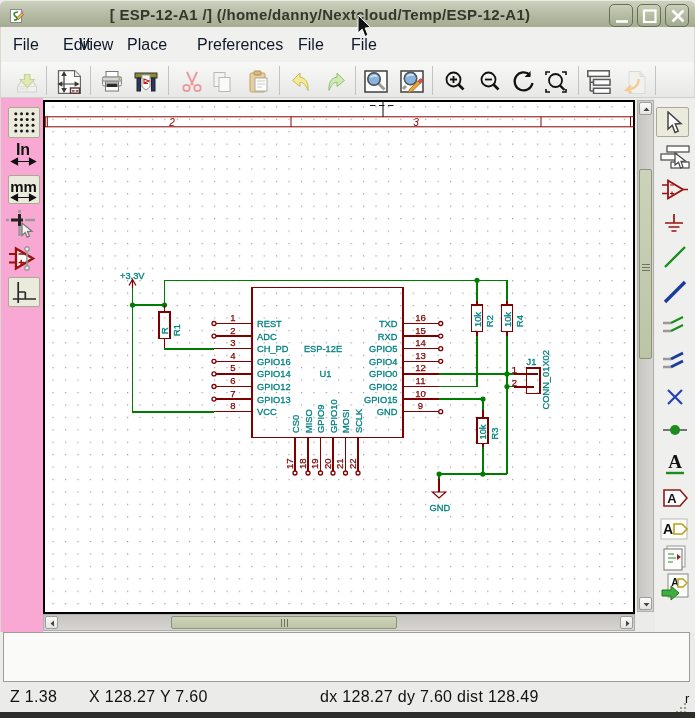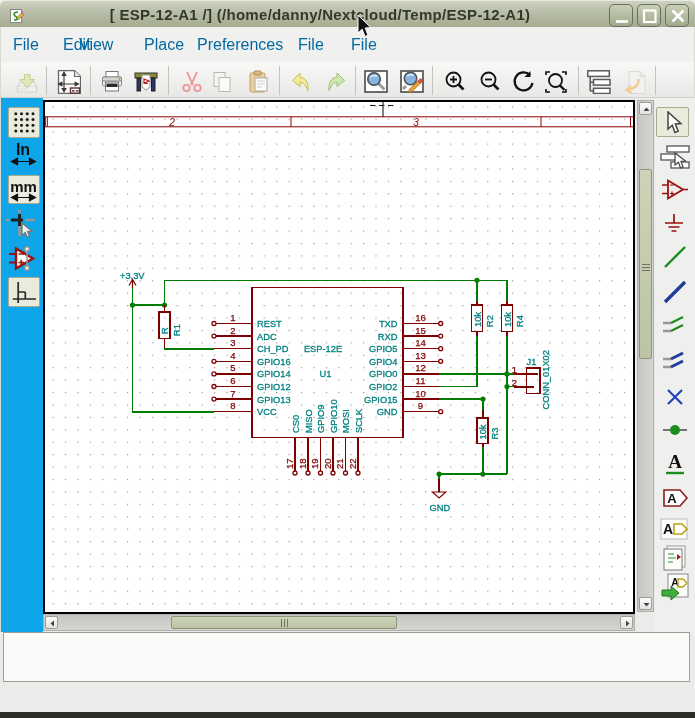--- a/index.html
+++ b/index.html
@@ -13,30 +13,30 @@
 #titlebar .tbdark { position:absolute; left:0; top:26px; width:695px; height:1px; background:#8a9079;}
 #ticon { position:absolute; left:10px; top:8px; width:14px; height:15px; }
 #ttext { position:absolute; left:0; top:5px; width:640px; text-align:center; letter-spacing:0.3px;
   font-size:15px; font-weight:bold; color:#34382b; }
 .wbtn { position:absolute; top:3px; width:24px; height:23px; border:1px solid #687057;
   border-radius:5px; background:linear-gradient(#c9cfb8, #a2aa8d); }
 #b-min { left:609px; } #b-max { left:637px; } #b-cls { left:665px; }
 
 #menubar { position:absolute; left:0; top:27px; width:695px; height:35px;
   background:#f0f0ee; border-left:1px solid #d8d8d4; border-right:1px solid #d8d8d4; }
-#menubar span { position:absolute; top:9px; font-size:16px; color:#0369a1; }
+#menubar span { position:absolute; top:9px; font-size:16px; color:#0f172a; }
 
 #toolbar { position:absolute; left:0; top:62px; width:695px; height:36px;
   background:linear-gradient(#f8f8f7, #e8e8e6);
   border-left:1px solid #d8d8d4; border-right:1px solid #d8d8d4;
   border-bottom:1px solid #cfcfcc; }
 .tsep { position:absolute; top:4px; width:1px; height:29px; background:#c3c3c0; }
 .ticon { position:absolute; top:8px; width:24px; height:24px; }
 
-#lefttb { position:absolute; left:0; top:98px; width:43px; height:534px; background:#0ea5e9;
+#lefttb { position:absolute; left:0; top:98px; width:43px; height:534px; background:#f9a8d4;
   border-left:1px solid #d8d8d4; }
 #righttb { position:absolute; left:655px; top:98px; width:40px; height:534px; background:#efefed; }
 .press { position:absolute; background:#eaebdc; border:1px solid #a8ab90; border-radius:2px; }
 
 #canvas { position:absolute; left:43px; top:100px; width:592px; height:514px; }
 
 #vscroll { position:absolute; left:637px; top:100px; width:17px; height:512px;
   background:linear-gradient(90deg,#c6c5c1,#d6d5d1); border:1px solid #b0afac; }
 #hscroll { position:absolute; left:43px; top:614px; width:592px; height:17px;
   background:linear-gradient(#c6c5c1,#d6d5d1); border:1px solid #b0afac; }
@@ -69,21 +69,21 @@
           <rect x="6" y="5.5" width="11.5" height="11.5" fill="none" stroke="#fff" stroke-width="2.2"></rect>
         </svg></div>
     <div class="wbtn" id="b-cls"><svg width="24" height="23" viewBox="0 0 24 23">
           <path d="M6.5 5.5 L17.5 16.5 M17.5 5.5 L6.5 16.5" stroke="#fff" stroke-width="2.6"></path>
         </svg></div>
   </div>
   <div id="menubar">
     <span style="left:12px">File</span>
     <span style="left:62px">Edit</span>
     <span style="left:78px">View</span>
-    <span style="left:143px">Place</span>
+    <span style="left:126px">Place</span>
     <span style="left:196px">Preferences</span>
     <span style="left:297px">File</span>
     <span style="left:350px">File</span>
   </div>
   <div id="toolbar">
     <div class="tsep" style="left:45px"></div>
     <div class="tsep" style="left:89px"></div>
     <div class="tsep" style="left:167px"></div>
     <div class="tsep" style="left:278px"></div>
     <div class="tsep" style="left:354px"></div>
@@ -537,17 +537,33 @@
         </svg></div>
     <div class="sbtn" style="left:576px;top:1px;width:13px;height:13px;"><svg width="13" height="13">
           <path d="M5 3.5 L8.5 6.5 L5 9.5 Z" fill="#444"></path>
         </svg></div>
     <div class="sthumb" style="left:127px;top:1px;width:226px;height:13px;"></div>
     <svg style="position:absolute;left:236px;top:4px" width="8" height="8">
         <path d="M1.5 0 V8 M4.5 0 V8 M7.5 0 V8" stroke="#6f7560" stroke-width="1"></path>
       </svg>
   </div>
   <div id="msgpanel"></div>
+  <div id="statusbar">
+    <div style="left:10px">Z 1.38</div>
+    <div style="left:89px">X 128.27  Y 7.60</div>
+    <div style="left:320px">dx 128.27  dy 7.60  dist 128.49</div>
+    <div style="left:685px;top:8px;font-size:13px;letter-spacing:0">r</div>
+    <svg style="position:absolute;left:672px;top:20px" width="16" height="10">
+        <g fill="#9a9a96">
+          <rect x="12" y="0" width="2" height="2"></rect>
+          <rect x="8" y="4" width="2" height="2"></rect>
+          <rect x="12" y="4" width="2" height="2"></rect>
+          <rect x="4" y="8" width="2" height="2"></rect>
+          <rect x="8" y="8" width="2" height="2"></rect>
+          <rect x="12" y="8" width="2" height="2"></rect>
+        </g>
+      </svg>
+  </div>
   <div id="bottomedge"></div>
   <svg id="cursor" style="position:absolute;left:356px;top:14px" width="17" height="26" viewBox="0 0 17 26">
     <path d="M2 1 L2 19 L6.2 15.2 L9 22.5 L12 21.2 L9.2 14 L14.8 13.6 Z" fill="#111" stroke="#fff" stroke-width="1"></path>
   </svg>
 </div>
 
 </body></html>

